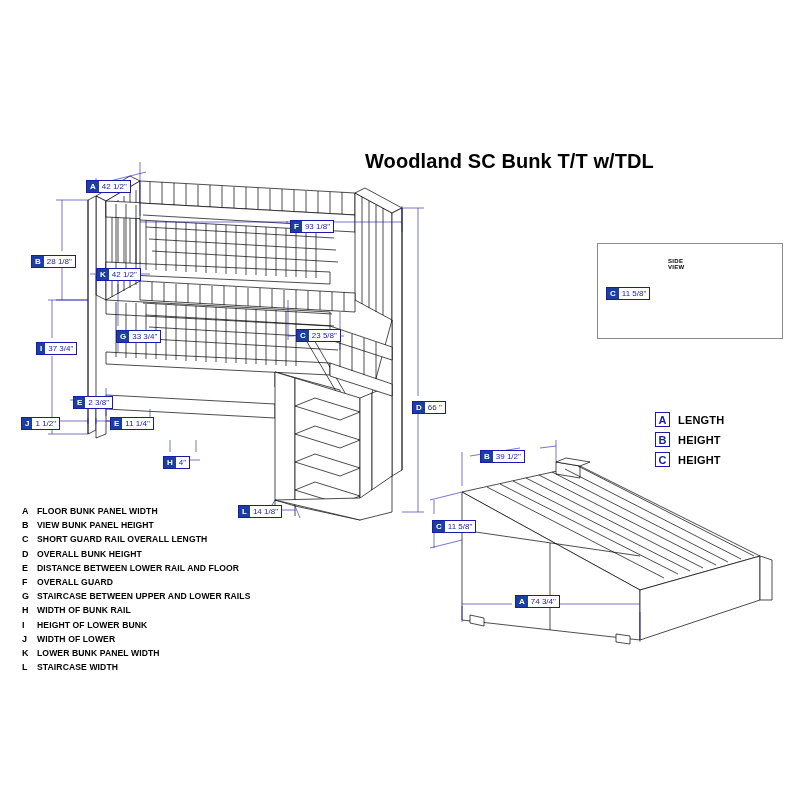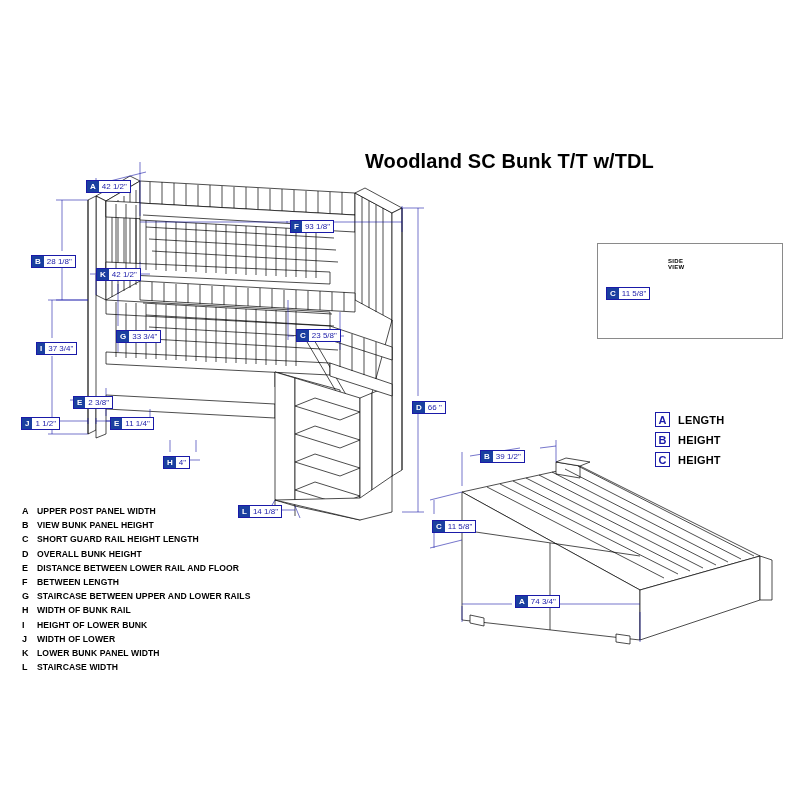--- a/index.html
+++ b/index.html
@@ -511,41 +511,41 @@
   </div>
 
   <div class="chip" style="left:606px; top:287px;">
     <span class="k">C</span>
     <span class="v">11 5/8"</span>
   </div>
 
   <div class="legend">
     <div class="legend-row">
       <span class="legend-key">A</span>
-      <span class="legend-label">UPPER POST PANEL WIDTH</span>
+      <span class="legend-label">FLOOR BUNK PANEL WIDTH</span>
     </div>
     <div class="legend-row">
       <span class="legend-key">B</span>
       <span class="legend-label">VIEW BUNK PANEL HEIGHT</span>
     </div>
     <div class="legend-row">
       <span class="legend-key">C</span>
-      <span class="legend-label">SHORT GUARD RAIL HEIGHT LENGTH</span>
+      <span class="legend-label">SHORT GUARD RAIL OVERALL LENGTH</span>
     </div>
     <div class="legend-row">
       <span class="legend-key">D</span>
       <span class="legend-label">OVERALL BUNK HEIGHT</span>
     </div>
     <div class="legend-row">
       <span class="legend-key">E</span>
       <span class="legend-label">DISTANCE BETWEEN LOWER RAIL AND FLOOR</span>
     </div>
     <div class="legend-row">
       <span class="legend-key">F</span>
-      <span class="legend-label">BETWEEN LENGTH</span>
+      <span class="legend-label">OVERALL GUARD</span>
     </div>
     <div class="legend-row">
       <span class="legend-key">G</span>
       <span class="legend-label">STAIRCASE BETWEEN UPPER AND LOWER RAILS</span>
     </div>
     <div class="legend-row">
       <span class="legend-key">H</span>
       <span class="legend-label">WIDTH OF BUNK RAIL</span>
     </div>
     <div class="legend-row">

